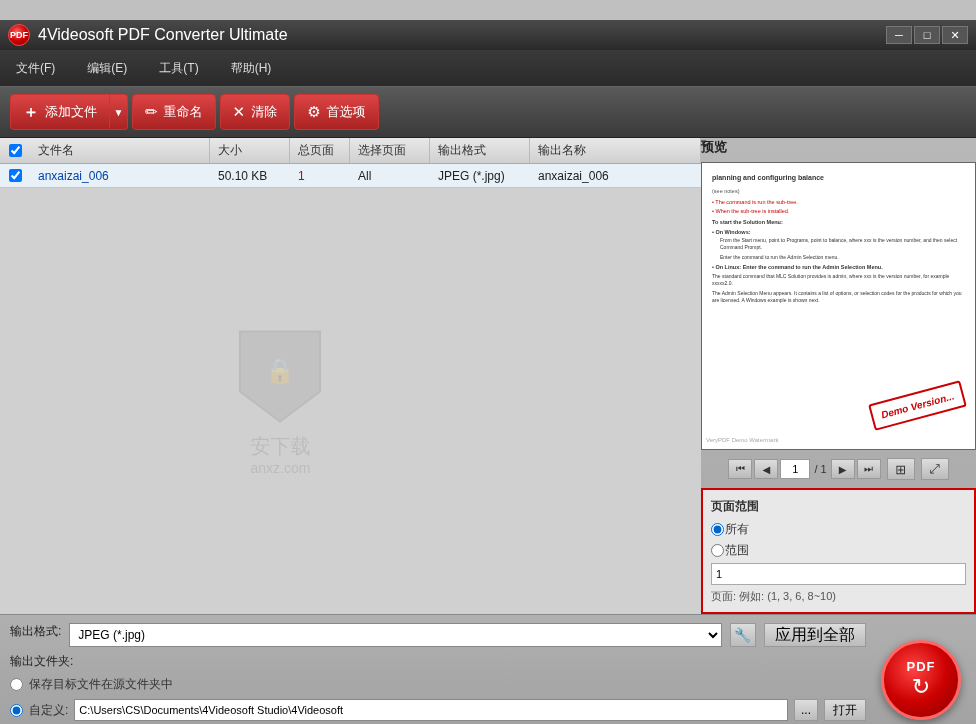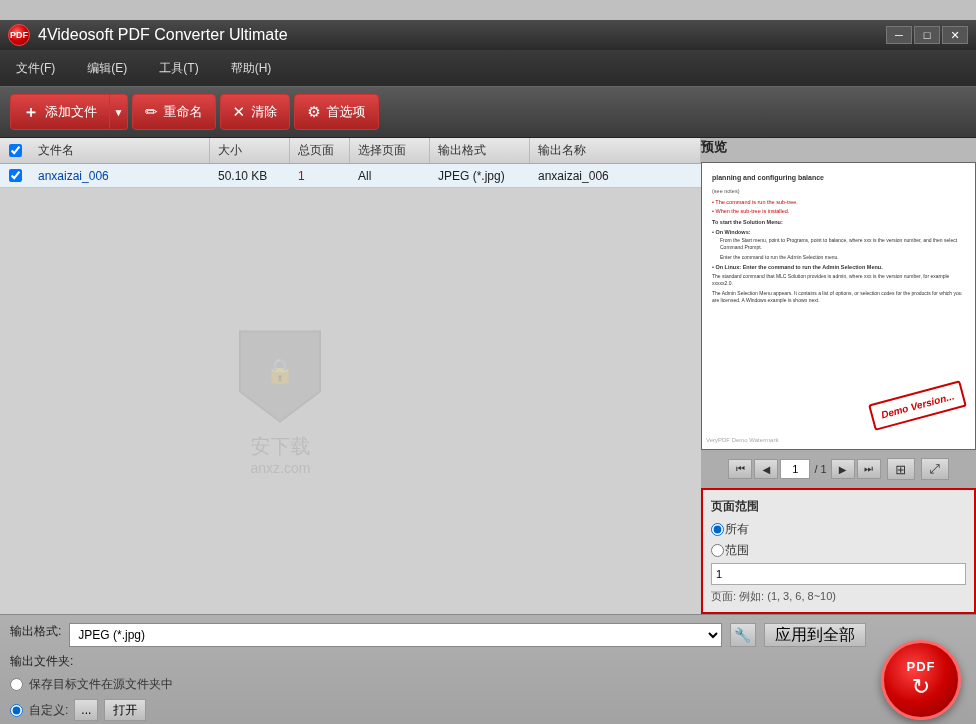--- a/index.html
+++ b/index.html
@@ -644,20 +644,21 @@
       <div class="radio-option">
         <input type="radio" name="outdir" style="">
         <label>保存目标文件在源文件夹中</label>
       </div>
 
       <div class="custom-path-row">
         <div class="radio-option">
           <input type="radio" name="outdir" checked="" style="">
           <label>自定义:</label>
         </div>
+        <input class="path-input" type="text" value="C:\Users\CS\Documents\4Videosoft Studio\4Videosoft" style="">
         <button class="dots-btn">...</button>
         <button class="open-btn">打开</button>
       </div>
 
     </div>
 
     <div class="convert-btn-area">
       <button class="convert-btn">
         <span class="pdf-text">PDF</span>
         <span class="convert-icon">↻</span>

